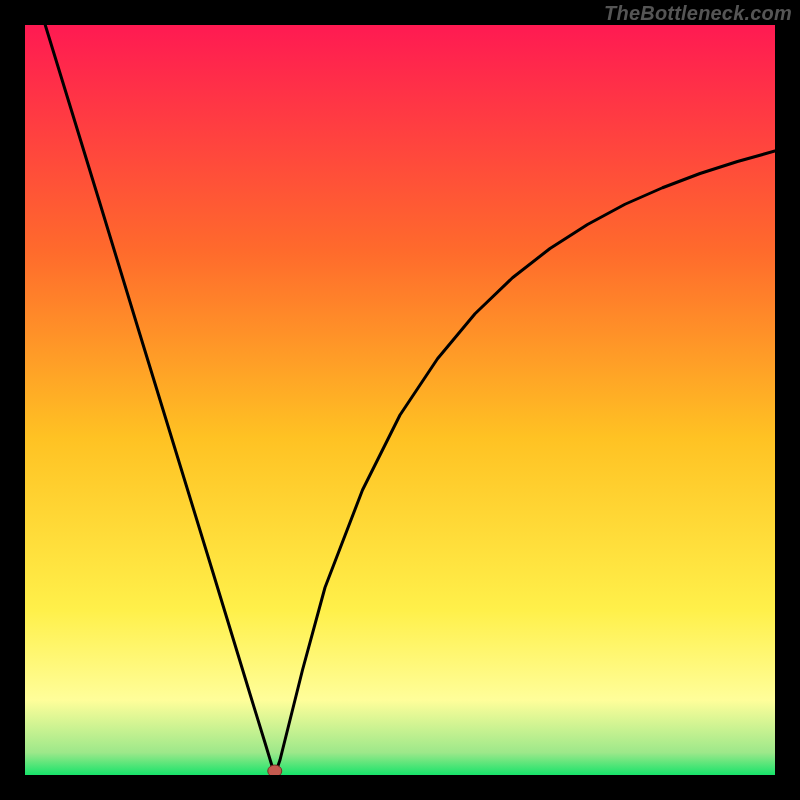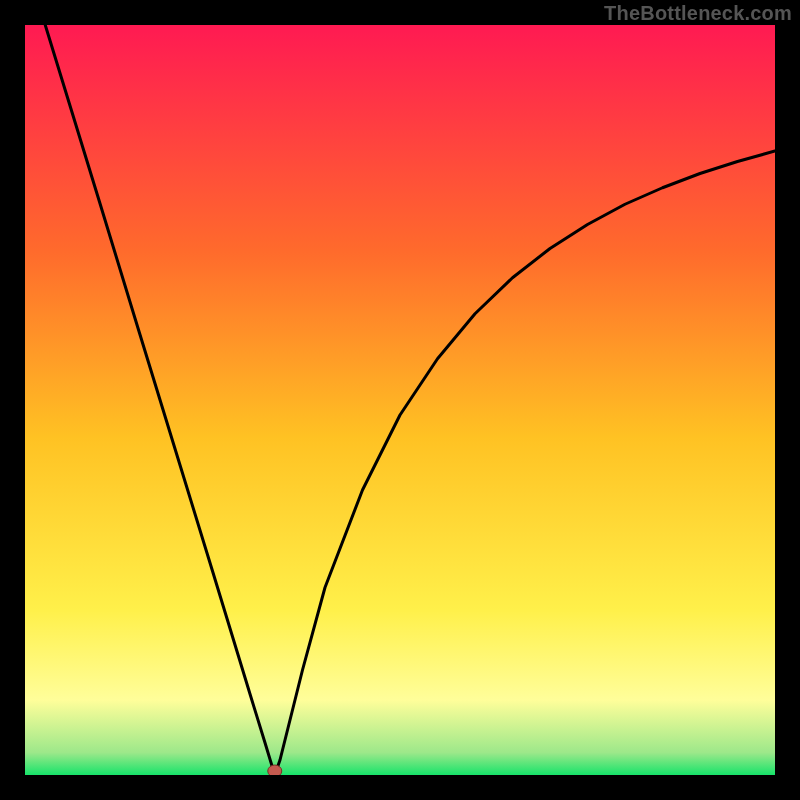--- a/index.html
+++ b/index.html
@@ -9,20 +9,21 @@
     height: 800px;
     background: #000;
     font-family: Arial, Helvetica, sans-serif;
     overflow: hidden;
   }
   .frame {
     position: relative;
     width: 800px;
     height: 676px;
     background: #000;
+    font-style: italic;
   }
   .watermark {
     position: absolute;
     top: 2px;
     right: 8px;
     color: #555;
     font-size: 20px;
     font-weight: 600;
     letter-spacing: 0.2px;
     user-select: none;

